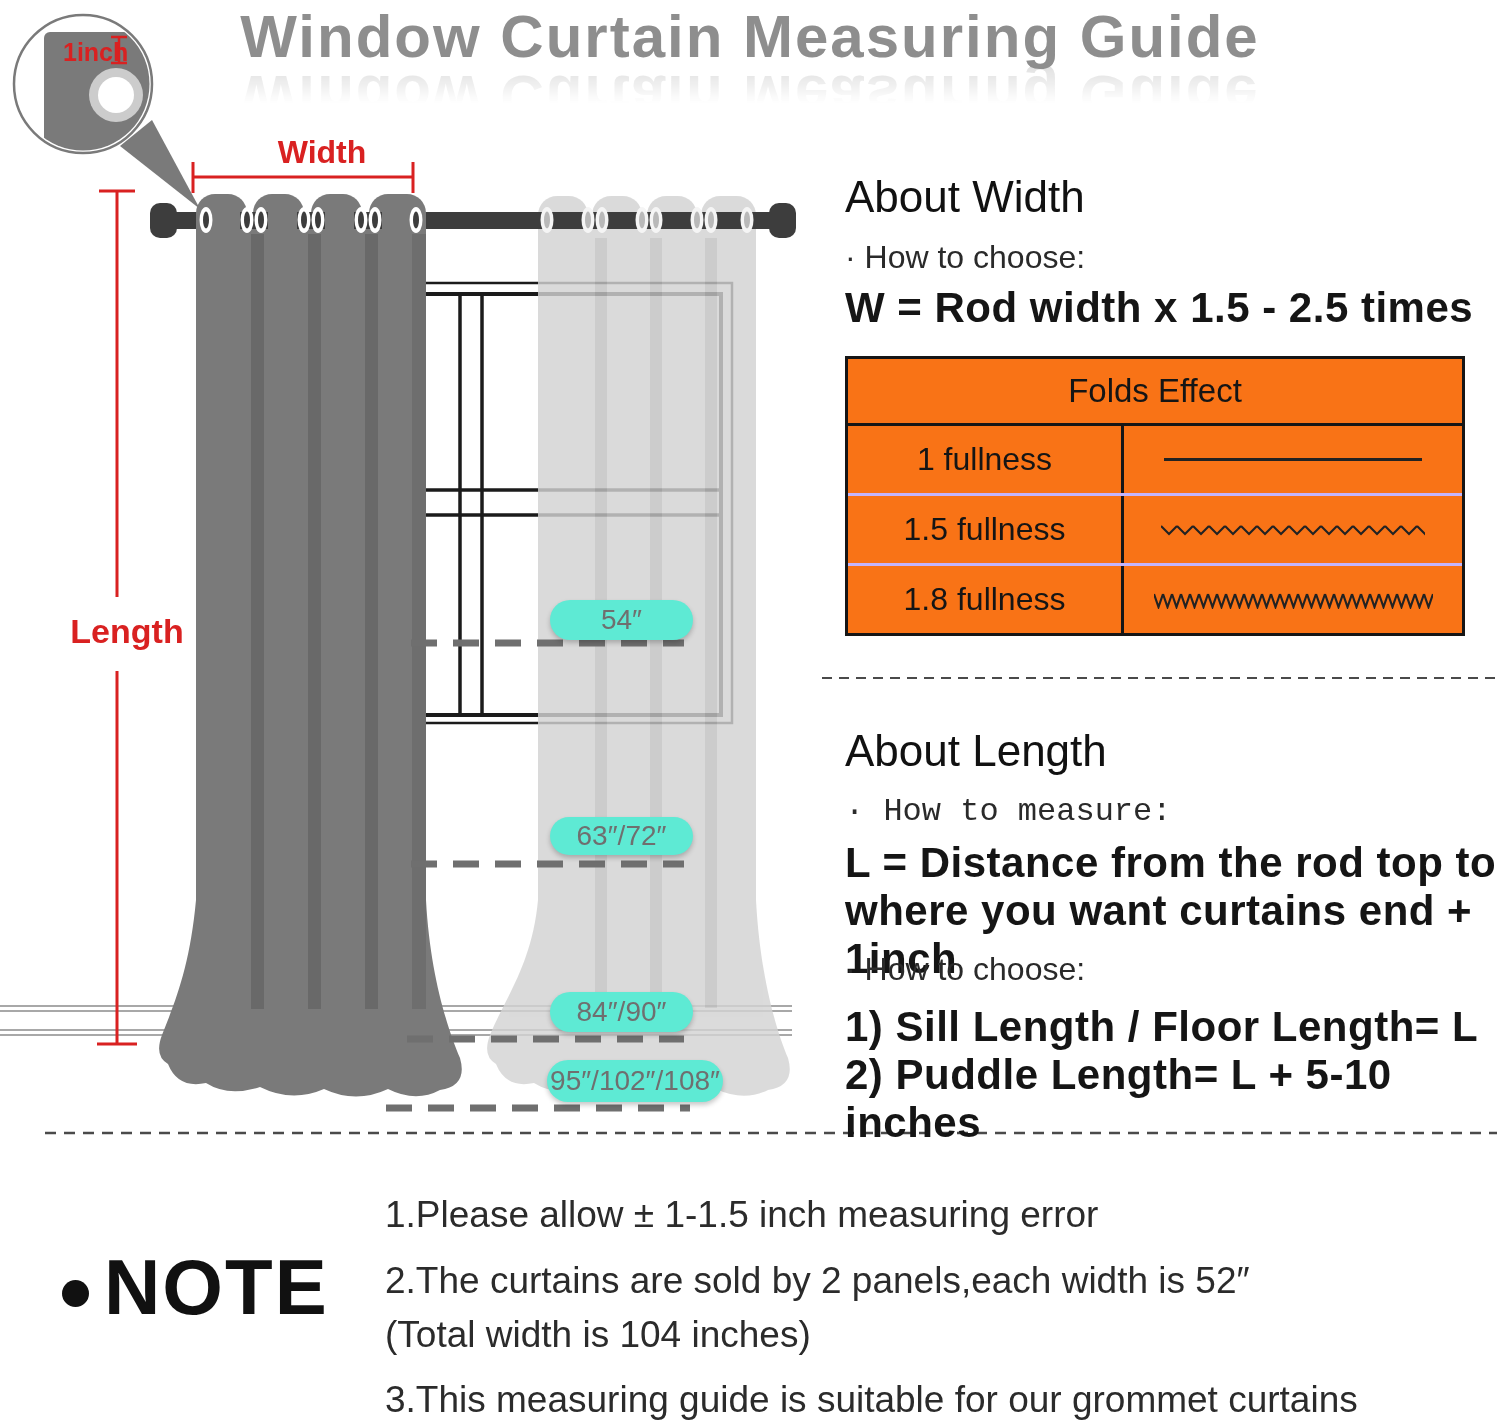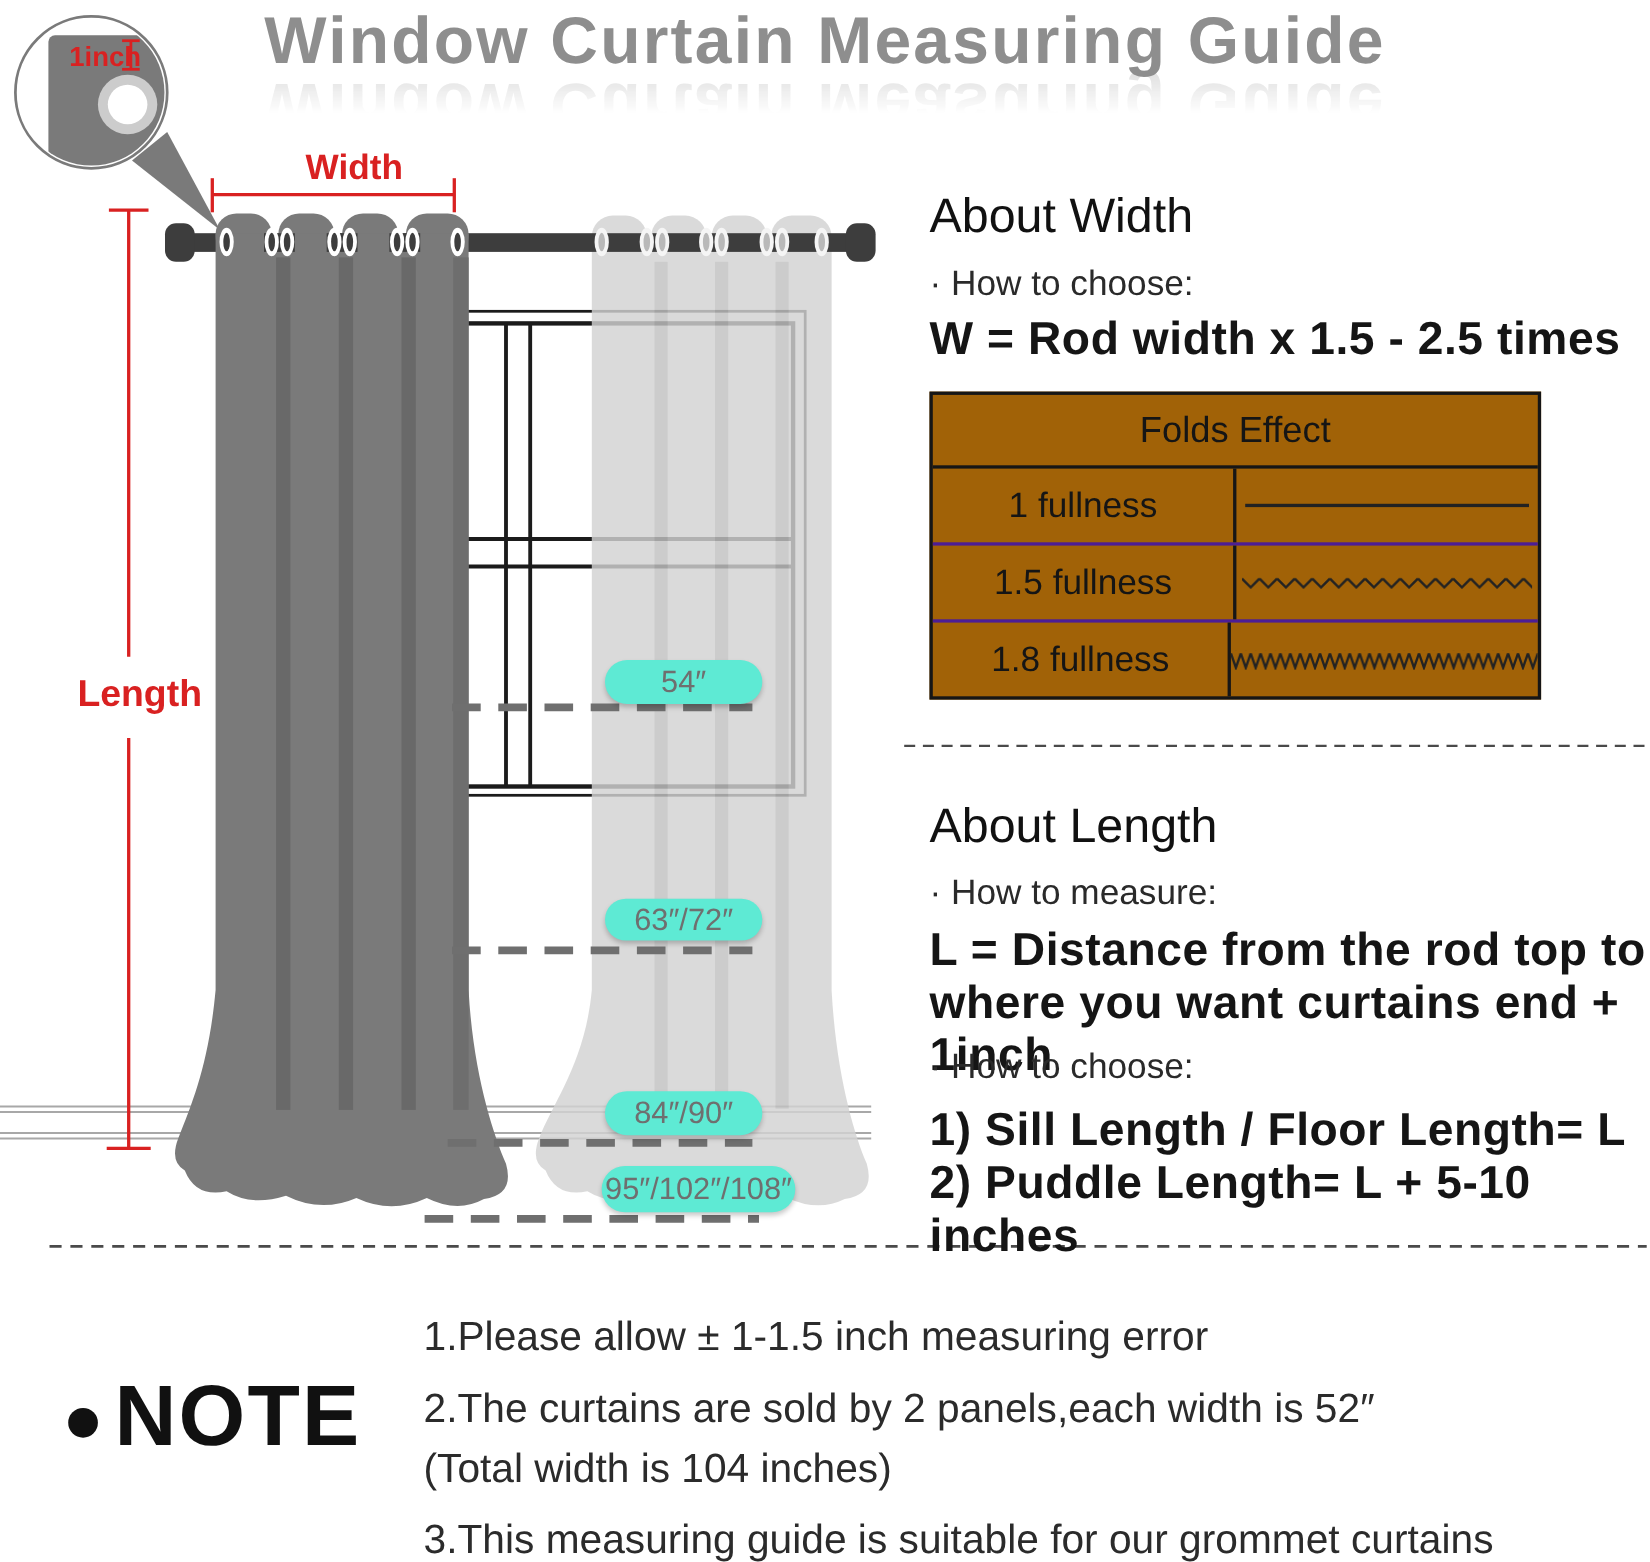--- a/index.html
+++ b/index.html
@@ -38,37 +38,37 @@
   .pill-84{left:550px; top:992px; width:143px; height:40px;}
   .pill-95{left:547px; top:1060px; width:176px; height:42px;}
   
   .h-section{font-size:44px; font-weight:400; color:#111;}
   .aw-heading{left:845px; top:172px;}
   .sub-line{font-size:32px; color:#2a2a2a;}
   .aw-choose{left:845px; top:239px;}
   .formula{font-size:42px; font-weight:700; color:#151515; letter-spacing:.5px;}
   .aw-formula{left:845px; top:284px;}
   .al-heading{left:845px; top:726px;}
-  .al-measure{left:845px; top:793px;}
+  .al-measure{left:845px; top:793px;font-family:Liberation Mono, monospace;}
   .al-f1{left:845px; top:839px;}
   .al-f2{left:845px; top:887px;}
   .al-choose{left:845px; top:951px;}
   .al-opt1{left:845px; top:1003px;}
   .al-opt2{left:845px; top:1051px;}
   
   .folds-table{
-    left:845px; top:356px; width:556px;
-    border:3px solid #161616; box-sizing:border-box; background:#a16207;
+    left:845px; top:356px; width:620px;
+    border:3px solid #161616; box-sizing:border-box; background:#f97316;
   }
   .ft-header{
     height:64px; border-bottom:3px solid #161616;
     display:flex; align-items:center; justify-content:center;
     font-size:33px; color:#151515;
   }
-  .ft-row{display:flex; height:67px; border-bottom:3px solid #4c1d95;}
+  .ft-row{display:flex; height:67px; border-bottom:3px solid #c4b5fd;}
   .ft-row:last-child{border-bottom:none;}
   .ft-label{
     width:276px; border-right:3px solid #161616; box-sizing:border-box;
     display:flex; align-items:center; justify-content:center;
     font-size:32px; color:#151515;
   }
   .ft-effect{flex:1; display:flex; align-items:center; justify-content:center;}
   .fline{width:258px; border-top:3px solid #222;}
   
   .note-dot{left:62px; top:1280px; width:27px; height:27px; border-radius:50%; background:#111;}

